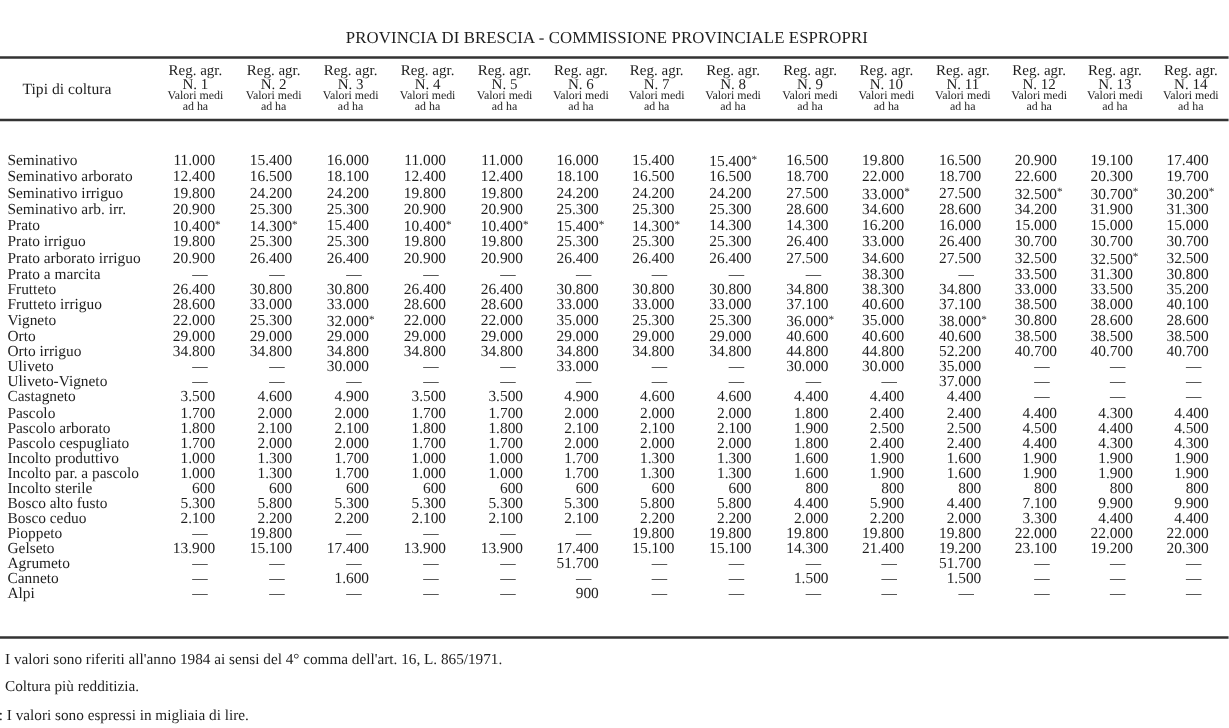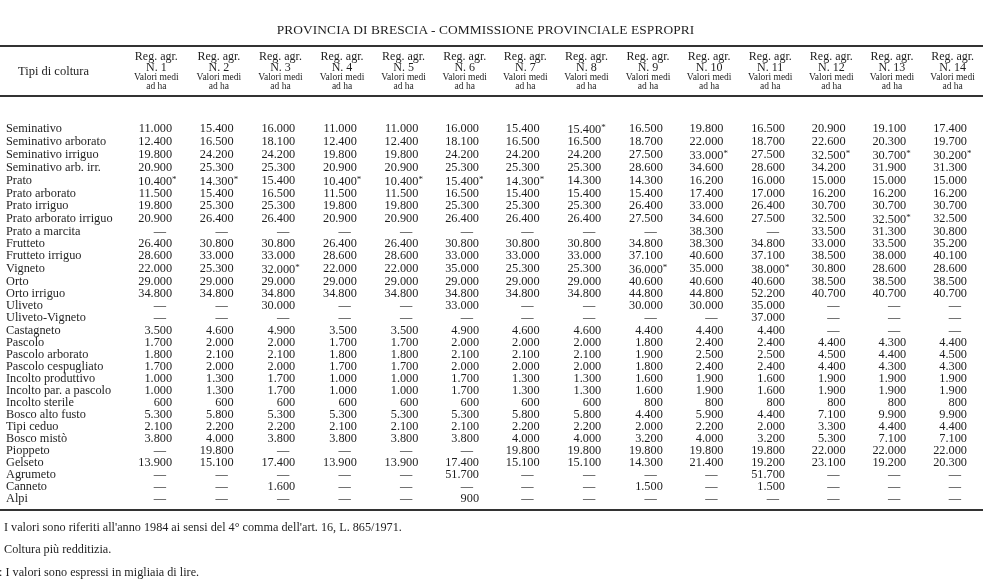--- a/index.html
+++ b/index.html
@@ -240,37 +240,20 @@
         <td class="v">14.300<span class="ast">*</span></td>
         <td class="v">14.300</td>
         <td class="v">14.300</td>
         <td class="v">16.200</td>
         <td class="v">16.000</td>
         <td class="v">15.000</td>
         <td class="v">15.000</td>
         <td class="v">15.000</td>
       </tr>
       <tr>
-        <td class="name">Prato arborato</td>
-        <td class="v">11.500</td>
-        <td class="v">15.400</td>
-        <td class="v">16.500</td>
-        <td class="v">11.500</td>
-        <td class="v">11.500</td>
-        <td class="v">16.500</td>
-        <td class="v">15.400</td>
-        <td class="v">15.400</td>
-        <td class="v">15.400</td>
-        <td class="v">17.400</td>
-        <td class="v">17.000</td>
-        <td class="v">16.200</td>
-        <td class="v">16.200</td>
-        <td class="v">16.200</td>
-      </tr>
-      <tr>
         <td class="name">Prato irriguo</td>
         <td class="v">19.800</td>
         <td class="v">25.300</td>
         <td class="v">25.300</td>
         <td class="v">19.800</td>
         <td class="v">19.800</td>
         <td class="v">25.300</td>
         <td class="v">25.300</td>
         <td class="v">25.300</td>
         <td class="v">26.400</td>
@@ -563,52 +546,35 @@
         <td class="v">5.800</td>
         <td class="v">5.800</td>
         <td class="v">4.400</td>
         <td class="v">5.900</td>
         <td class="v">4.400</td>
         <td class="v">7.100</td>
         <td class="v">9.900</td>
         <td class="v">9.900</td>
       </tr>
       <tr>
-        <td class="name">Tipi ceduo</td>
+        <td class="name">Bosco ceduo</td>
         <td class="v">2.100</td>
         <td class="v">2.200</td>
         <td class="v">2.200</td>
         <td class="v">2.100</td>
         <td class="v">2.100</td>
         <td class="v">2.100</td>
         <td class="v">2.200</td>
         <td class="v">2.200</td>
         <td class="v">2.000</td>
         <td class="v">2.200</td>
         <td class="v">2.000</td>
         <td class="v">3.300</td>
         <td class="v">4.400</td>
         <td class="v">4.400</td>
-      </tr>
-      <tr>
-        <td class="name">Bosco mistò</td>
-        <td class="v">3.800</td>
-        <td class="v">4.000</td>
-        <td class="v">3.800</td>
-        <td class="v">3.800</td>
-        <td class="v">3.800</td>
-        <td class="v">3.800</td>
-        <td class="v">4.000</td>
-        <td class="v">4.000</td>
-        <td class="v">3.200</td>
-        <td class="v">4.000</td>
-        <td class="v">3.200</td>
-        <td class="v">5.300</td>
-        <td class="v">7.100</td>
-        <td class="v">7.100</td>
       </tr>
       <tr>
         <td class="name">Pioppeto</td>
         <td class="v" style="padding-right: 22px;">—</td>
         <td class="v">19.800</td>
         <td class="v" style="padding-right: 22px;">—</td>
         <td class="v" style="padding-right: 22px;">—</td>
         <td class="v" style="padding-right: 22px;">—</td>
         <td class="v" style="padding-right: 22px;">—</td>
         <td class="v">19.800</td>

